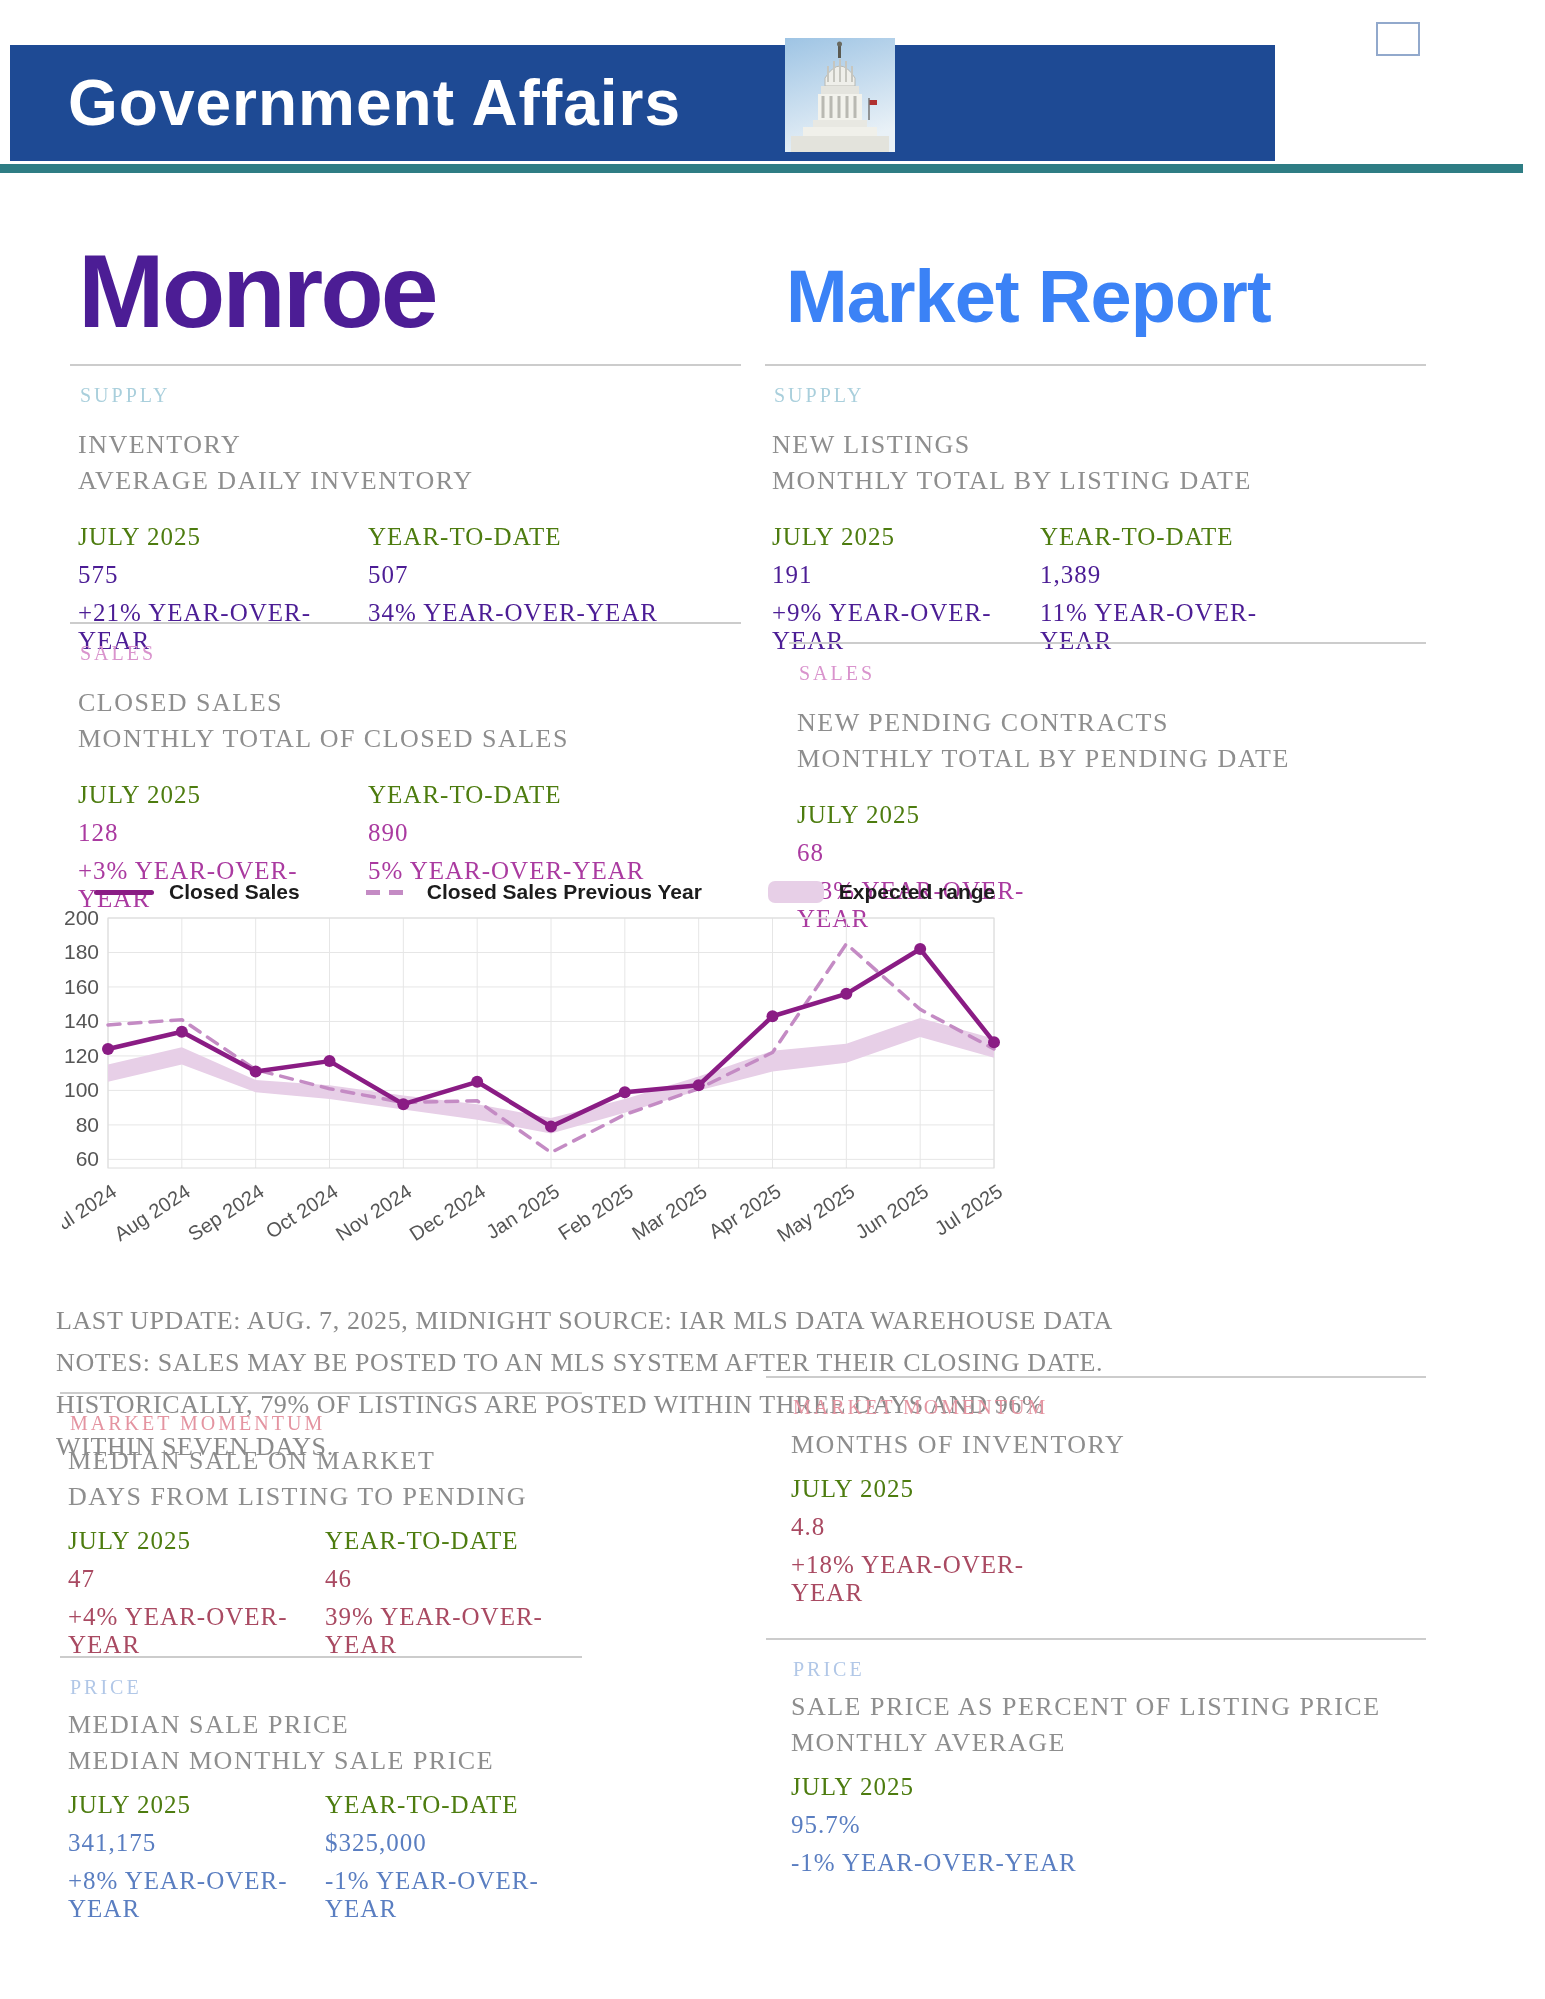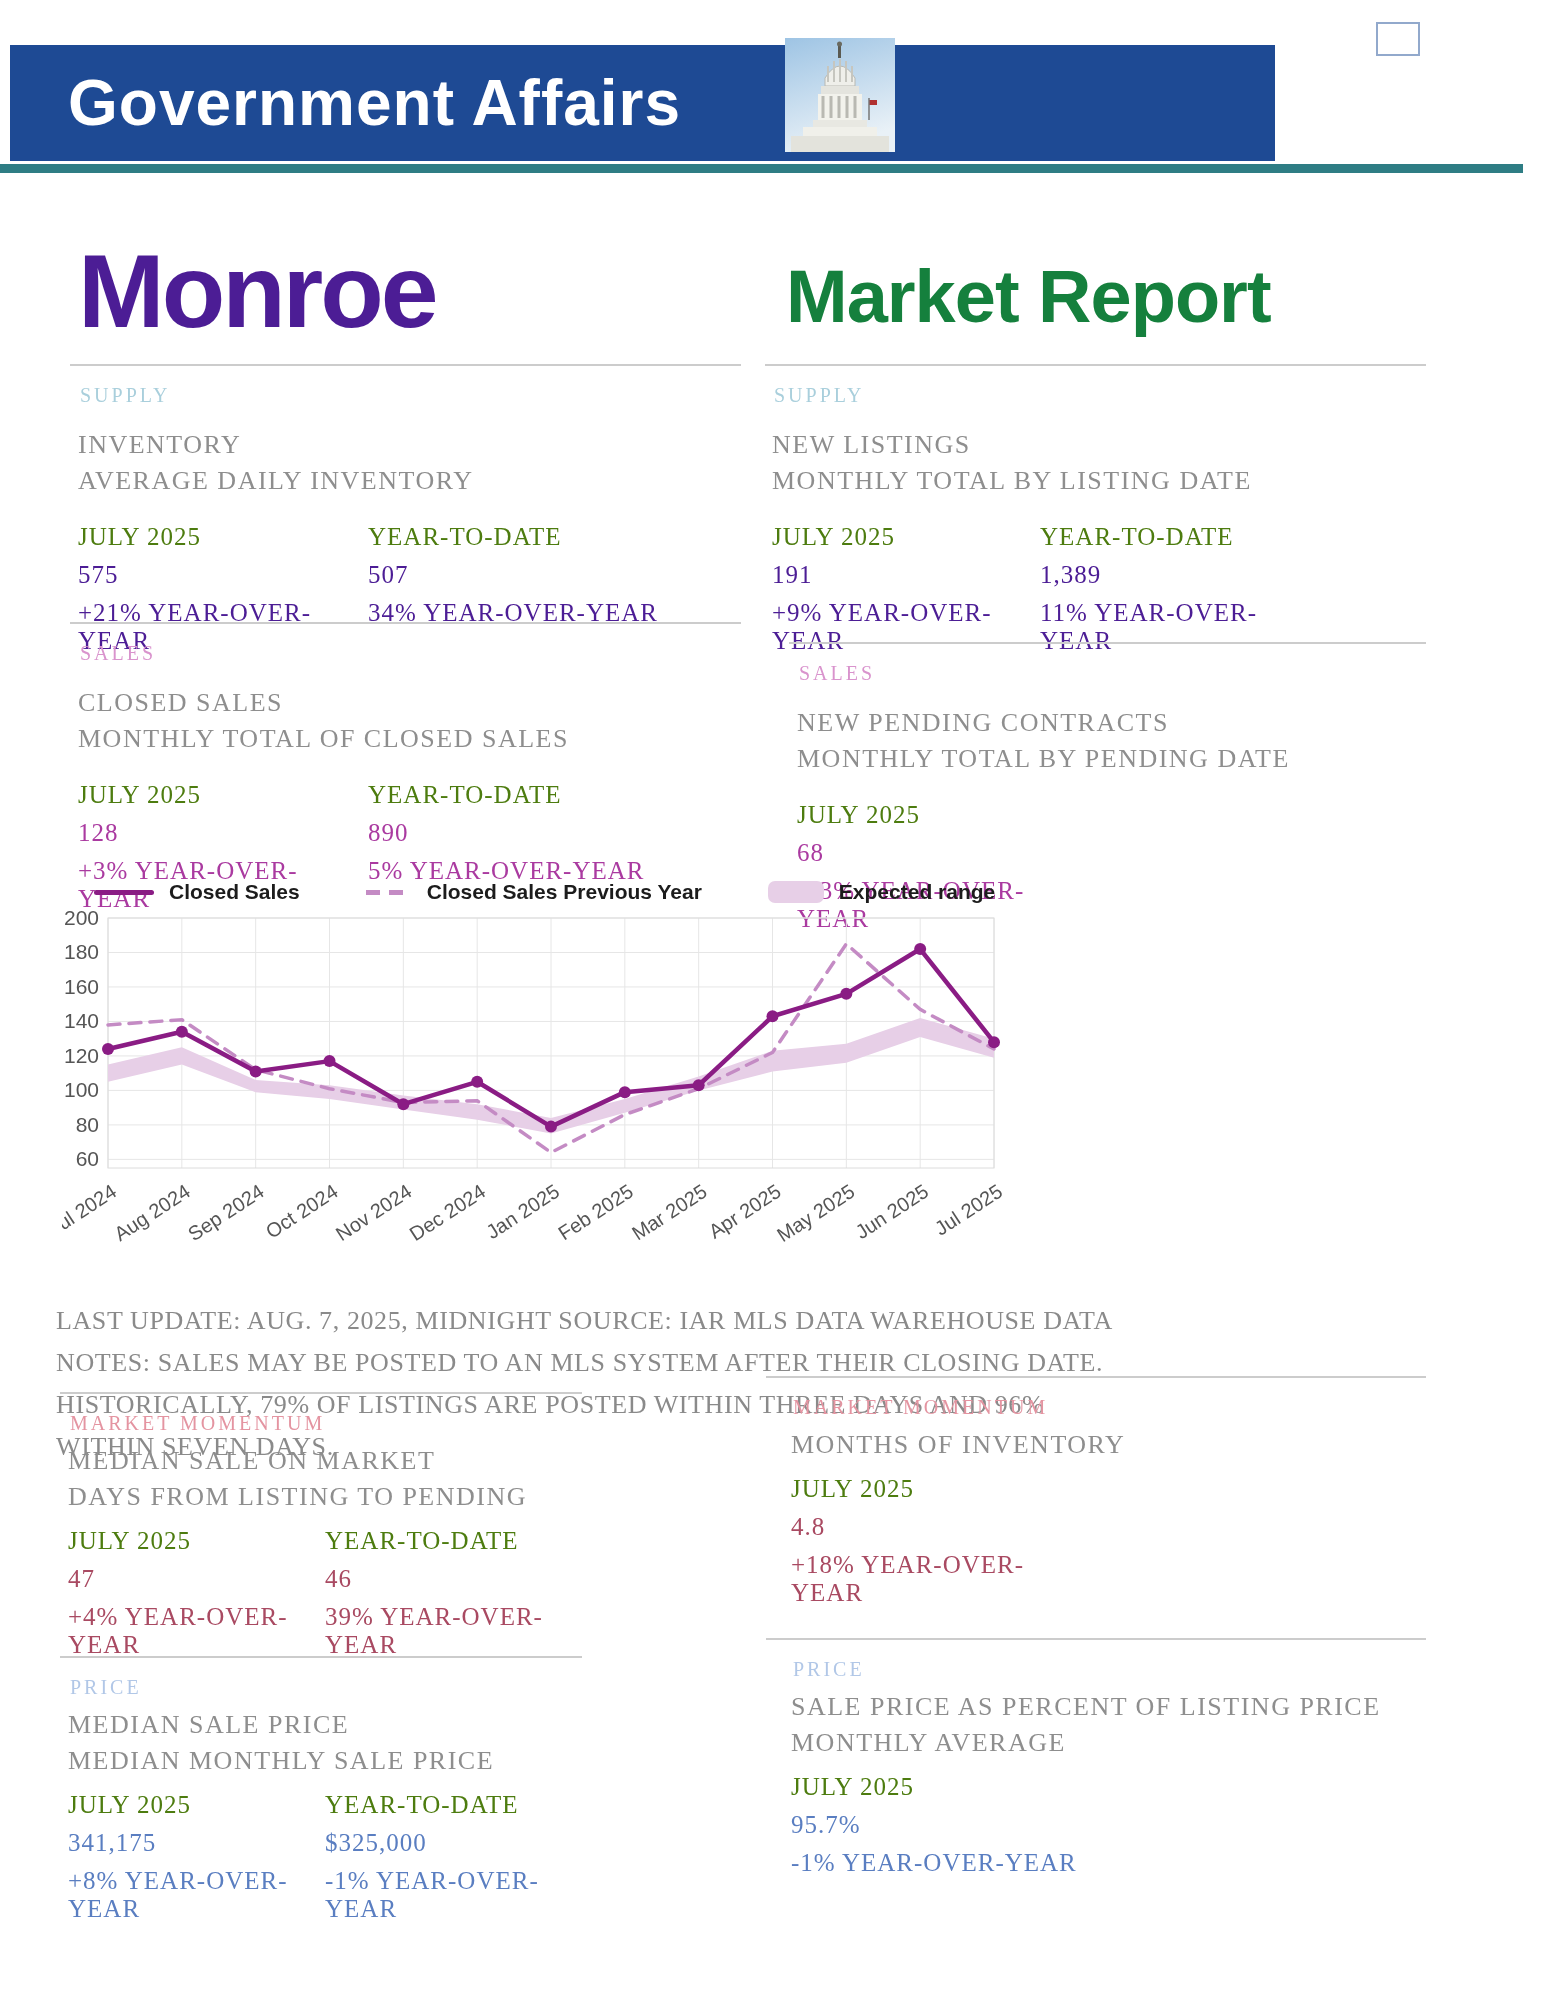--- a/index.html
+++ b/index.html
@@ -15,21 +15,21 @@
     background:#1e4a94;z-index:1;display:flex;align-items:center;}
   #banner-title{color:#ffffff;font-family:"Liberation Sans",sans-serif;font-weight:bold;
     font-size:64px;margin-left:58px;letter-spacing:1px;}
   #capitol{position:absolute;left:775px;top:-7px;width:110px;height:114px;}
   #teal-rule{position:absolute;left:0;top:164px;width:1523px;height:9px;background:#2e7d84;z-index:2;}
 
   
   #area-title{position:absolute;left:78px;top:232px;font-family:"Liberation Sans",sans-serif;
     font-weight:bold;font-size:104px;color:#4c1d95;letter-spacing:-3px;}
   #report-title{position:absolute;left:786px;top:254px;font-family:"Liberation Sans",sans-serif;
-    font-weight:bold;font-size:74px;color:#15803d;letter-spacing:-1px;}
+    font-weight:bold;font-size:74px;color:#3b82f6;letter-spacing:-1px;}
 
   
   .section{position:absolute;border-top:2px solid #cccccc;padding-top:14px;}
   .sec-inner{padding-left:8px;}
   .sec-cat{font-size:20px;letter-spacing:3px;margin:4px 0 20px 2px;}
   .sec-h{font-size:26px;color:#8e8e8e;letter-spacing:1.5px;line-height:1.38;}
   .stats{display:flex;margin-top:24px;}
   .stat{width:290px;}
   .stat>div{margin-bottom:10px;font-size:25px;letter-spacing:1px;}
   .stat-label{color:#4d7c0f;}

